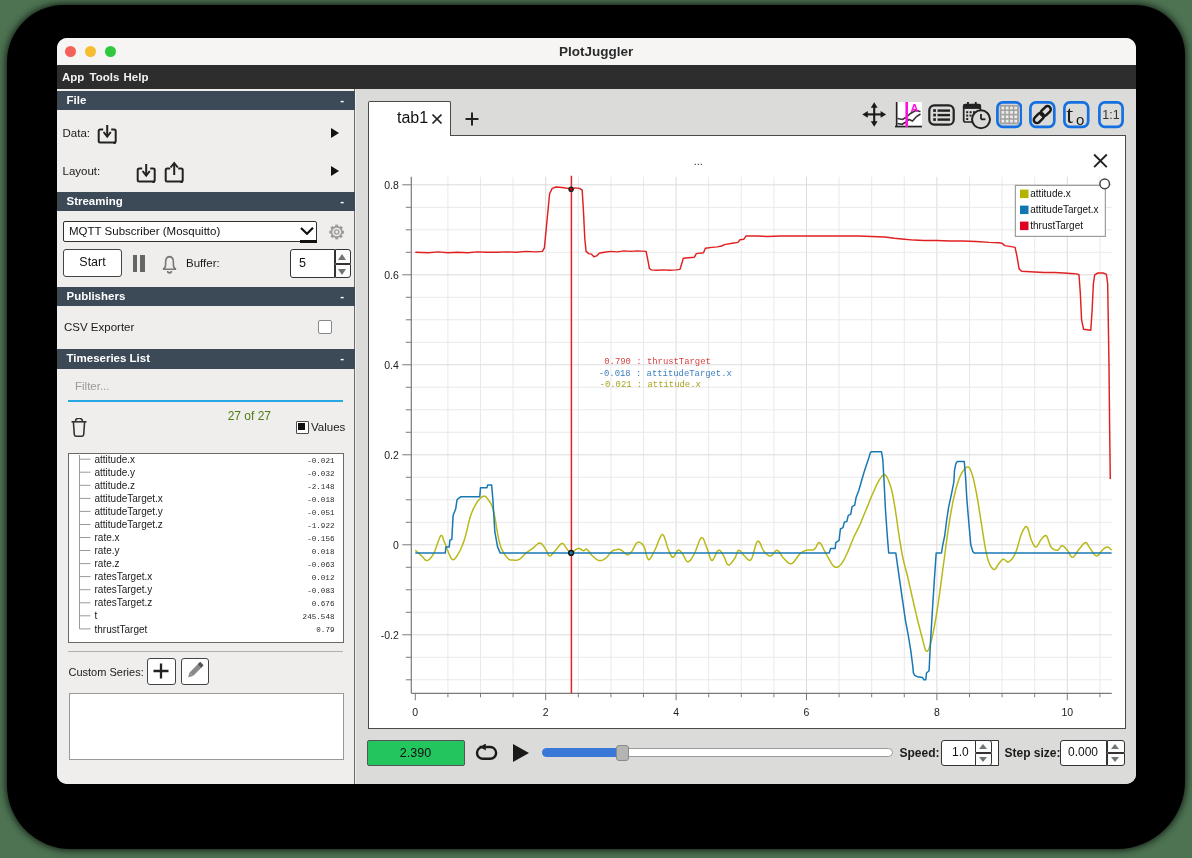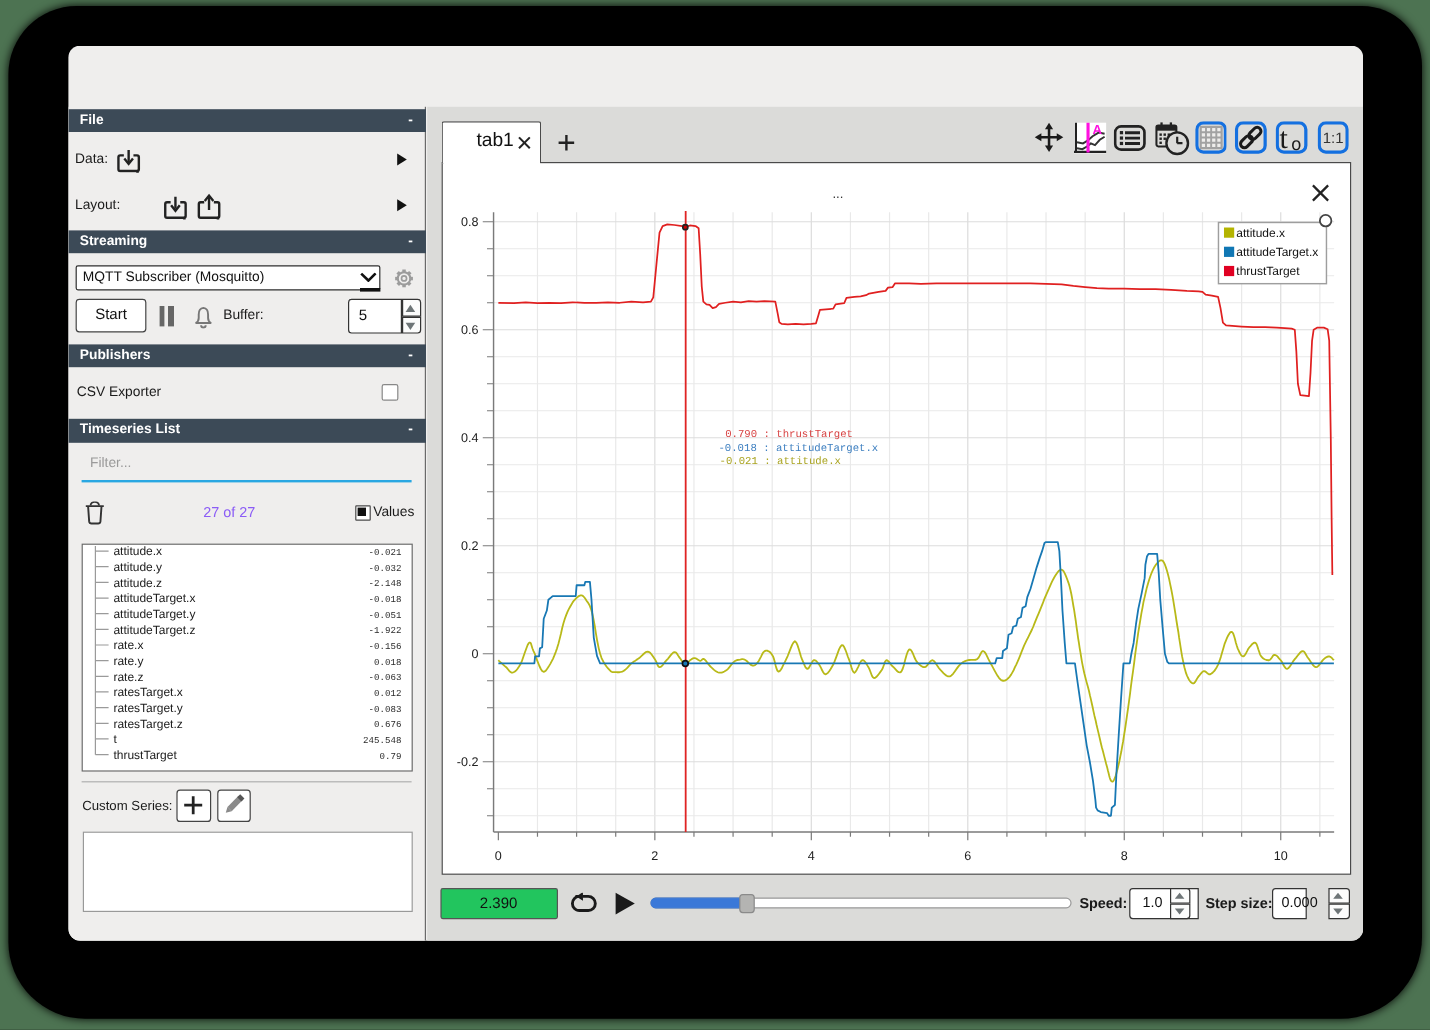--- a/index.html
+++ b/index.html
@@ -14,21 +14,32 @@
 .spinfield{position:absolute;background:#fff;border:1.4px solid #333}
 .spinbtn{position:absolute;background:#fcfcfc;border:1.4px solid #333}
 svg{display:block}
 </style></head>
 <body>
 <div id="shadow2"></div>
 <div id="shadow"></div>
 <div id="win">
     <div id="inner">
 
-
+<div class="abs" style="left:56.5px;top:38px;width:1079.5px;height:27px;background:#f6f5f3">
+ <div class="abs" style="left:8px;top:8px;width:11px;height:11px;border-radius:50%;background:#f4605a"></div>
+ <div class="abs" style="left:28.5px;top:8px;width:11px;height:11px;border-radius:50%;background:#f6bd31"></div>
+ <div class="abs" style="left:48.5px;top:8px;width:11px;height:11px;border-radius:50%;background:#30c83d"></div>
+ <div class="abs" style="left:0;top:0;width:100%;height:27px;line-height:27px;text-align:center;font-size:13.5px;font-weight:bold;color:#2b2b2b">PlotJuggler</div>
+</div>
+
+<div class="abs" style="left:56.5px;top:65px;width:1079.5px;height:24px;background:#2d2d2d">
+ <div class="abs" style="left:5.5px;top:0;line-height:24px;font-size:11.5px;font-weight:600;color:#f2f2f2">App</div>
+ <div class="abs" style="left:33px;top:0;line-height:24px;font-size:11.5px;font-weight:600;color:#f2f2f2">Tools</div>
+ <div class="abs" style="left:67px;top:0;line-height:24px;font-size:11.5px;font-weight:600;color:#f2f2f2">Help</div>
+</div>
 
 <div class="abs" style="left:56.5px;top:89px;width:298.5px;height:694.5px;background:#efeeed;border-right:1px solid #6a6a6a"></div>
 
 <div class="abs" style="left:355.5px;top:89px;width:780.5px;height:694.5px;background:#dbdbd9"></div>
 
 <div class="hdr" style="top:90.5px">File<span class="m">-</span></div>
 <div class="hdr" style="top:191.5px">Streaming<span class="m">-</span></div>
 <div class="hdr" style="top:286.5px">Publishers<span class="m">-</span></div>
 <div class="hdr" style="top:349px">Timeseries List<span class="m">-</span></div>
 
@@ -97,21 +108,21 @@
 <div class="lbl" style="left:64px;top:320.5px">CSV Exporter</div>
 <div class="abs" style="left:318px;top:320px;width:13.5px;height:13.5px;background:#fff;border:1.5px solid #888;border-radius:2px"></div>
 
 <div class="lbl" style="left:75px;top:379.5px;color:#9a9a9a">Filter...</div>
 <div class="abs" style="left:68px;top:399.5px;width:275px;height:2.2px;background:#29a7e2"></div>
 <svg class="abs" style="left:70px;top:417.5px" width="18" height="20" viewBox="0 0 18 20" fill="none" stroke="#333" stroke-width="1.6">
  <path d="M5.5,3.2 a3.5,3 0 0 1 7,0"></path>
  <line x1="1.5" y1="3.8" x2="16.5" y2="3.8"></line>
  <path d="M3.4,3.8 L4.3,16.5 a2,2 0 0 0 2,1.8 h5.4 a2,2 0 0 0 2,-1.8 L14.6,3.8"></path>
 </svg>
-<div class="abs" style="left:111px;top:420px;width:160px;text-align:center;font-size:12px;color:#8b5cf6">27 of 27</div>
+<div class="abs" style="left:111px;top:409px;width:160px;text-align:right;font-size:12px;color:#4d7c0f">27 of 27</div>
 <div class="abs" style="left:295.5px;top:420.5px;width:13px;height:13px;background:#fff;border:1.5px solid #4a4a4a;border-radius:1px">
         <div style="position:absolute;left:1.6px;top:1.6px;width:6.8px;height:6.8px;background:#111"></div>
       </div>
 <div class="lbl" style="left:311px;top:420.5px">Values</div>
 
 <div class="abs" style="left:67.5px;top:452.5px;width:276.5px;height:190px;background:#fff;border:1.2px solid #6a6a6a"></div>
 <svg style="position:absolute;left:56.5px;top:38px" width="1079.5" height="745.5" viewBox="56.5 38 1079.5 745.5" font-family="Liberation Sans, sans-serif">
 <line x1="79" y1="455" x2="79" y2="628.9" stroke="#9a9a9a" stroke-width="1"></line>
 <line x1="79" y1="459.2" x2="90" y2="459.2" stroke="#9a9a9a" stroke-width="1"></line>
 <text x="94" y="462.8" font-size="10" fill="#1a1a1a">attitude.x</text>
@@ -420,19 +431,19 @@
 <div class="abs" style="left:541.9px;top:748px;width:351.4px;height:9px;background:#fff;border:1px solid #999;border-radius:4.5px"></div>
 <div class="abs" style="left:541.9px;top:748px;width:80px;height:9px;background:#3a78d8;border:1px solid #3a78d8;border-radius:4.5px 0 0 4.5px"></div>
 <div class="abs" style="left:615.5px;top:744.5px;width:13px;height:16px;background:#b4b4b2;border:1px solid #8a8a8a;border-radius:3px"></div>
 <div class="lbl" style="left:899.5px;top:746px;font-weight:bold;font-size:12px">Speed:</div>
 <div class="spinfield" style="left:941px;top:740px;width:58px;height:26px;line-height:23px;font-size:12px;color:#111;padding-left:10px;border-width:1.2px;border-radius:3px 0 0 3px">1.0</div>
 <div class="spinbtn" style="left:974.5px;top:740px;width:17.5px;height:13px;border-width:1.2px;border-radius:0 3px 0 0"></div>
 <div class="spinbtn" style="left:974.5px;top:752.8px;width:17.5px;height:13.2px;border-width:1.2px;border-radius:0 0 3px 0"></div>
 <div class="abs" style="left:978.5px;top:743.5px;width:0;height:0;border-bottom:5.5px solid #6e7577;border-left:4.5px solid transparent;border-right:4.5px solid transparent"></div>
 <div class="abs" style="left:978.5px;top:757px;width:0;height:0;border-top:5.5px solid #6e7577;border-left:4.5px solid transparent;border-right:4.5px solid transparent"></div>
 <div class="lbl" style="left:1004.5px;top:746px;font-weight:bold;font-size:12px">Step size:</div>
-<div class="spinfield" style="left:1060px;top:740px;width:29px;height:26px;line-height:23px;font-size:12px;color:#111;padding-left:7px;border-width:1.2px;border-radius:3px 0 0 3px">0.000</div>
+<div class="spinfield" style="left:1060px;top:740px;width:47px;height:26px;line-height:23px;font-size:12px;color:#111;padding-left:7px;border-width:1.2px;border-radius:3px 0 0 3px">0.000</div>
 <div class="spinbtn" style="left:1106.5px;top:740px;width:18.5px;height:13px;border-width:1.2px;border-radius:0 3px 0 0"></div>
 <div class="spinbtn" style="left:1106.5px;top:752.8px;width:18.5px;height:13.2px;border-width:1.2px;border-radius:0 0 3px 0"></div>
 <div class="abs" style="left:1111px;top:743.5px;width:0;height:0;border-bottom:5.5px solid #6e7577;border-left:4.5px solid transparent;border-right:4.5px solid transparent"></div>
 <div class="abs" style="left:1111px;top:757px;width:0;height:0;border-top:5.5px solid #6e7577;border-left:4.5px solid transparent;border-right:4.5px solid transparent"></div>
 
 </div>
   </div>
 </body></html>

